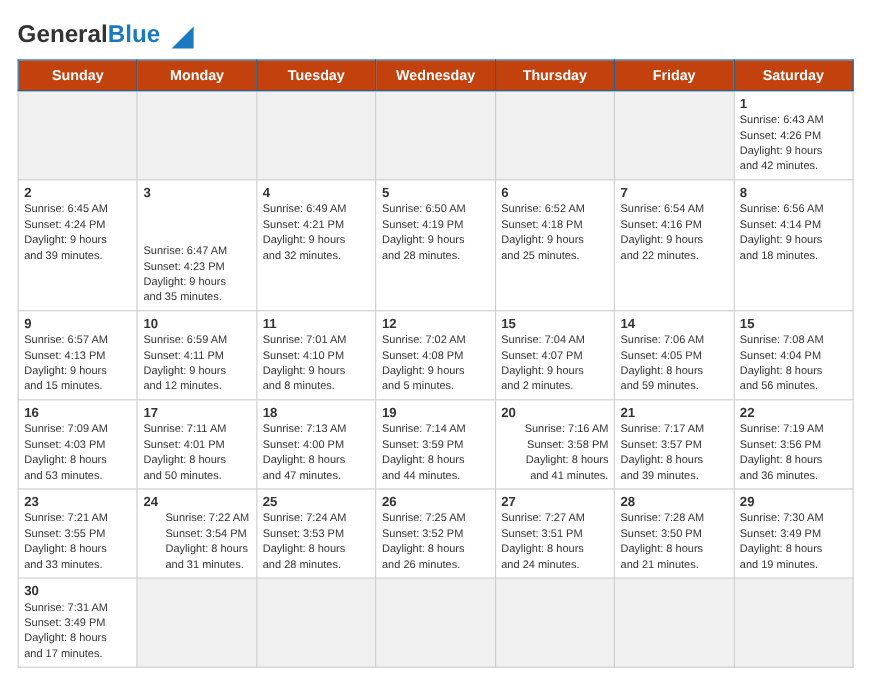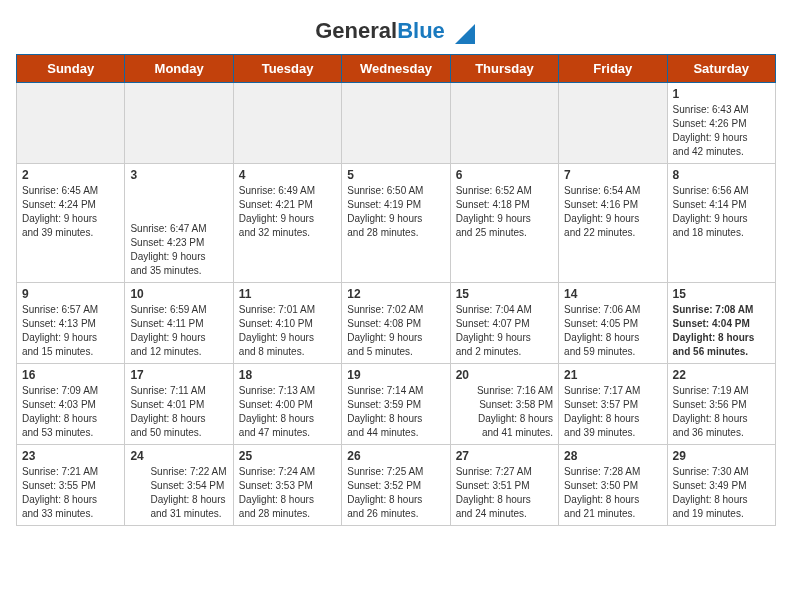--- a/index.html
+++ b/index.html
@@ -5,21 +5,21 @@
     * { box-sizing: border-box; margin: 0; padding: 0; }
     body {
       font-family: Arial, sans-serif;
       background: #fff;
       width: 792px;
       min-height: 612px;
       padding: 16px;
     }
     .header-area {
       display: flex;
-      justify-content: center;
+      justify-content: flex-start;
       align-items: flex-start;
       margin-bottom: 8px;
     }
     .logo {
       display: flex;
       flex-direction: column;
       align-items: flex-start;
     }
     .title-section {
       text-align: right;
@@ -213,21 +213,21 @@
         </td>
         <td>
           <span class="day-number">14</span>
           <div class="day-info" style="white-space: pre-line;">Sunrise: 7:06 AM
 Sunset: 4:05 PM
 Daylight: 8 hours
 and 59 minutes.</div>
         </td>
         <td>
           <span class="day-number">15</span>
-          <div class="day-info" style="white-space: pre-line; font-weight: bold;">Sunrise: 7:08 AM
+          <div class="day-info" style="white-space: pre-line;">Sunrise: 7:08 AM
 Sunset: 4:04 PM
 Daylight: 8 hours
 and 56 minutes.</div>
         </td>
       </tr>
       <tr>
         <td>
           <span class="day-number">16</span>
           <div class="day-info" style="white-space: pre-line;">Sunrise: 7:09 AM
 Sunset: 4:03 PM
@@ -320,15 +320,30 @@
 Daylight: 8 hours
 and 21 minutes.</div>
         </td>
         <td>
           <span class="day-number">29</span>
           <div class="day-info" style="white-space: pre-line;">Sunrise: 7:30 AM
 Sunset: 3:49 PM
 Daylight: 8 hours
 and 19 minutes.</div>
         </td>
+      </tr>
+      <tr>
+        <td>
+          <span class="day-number">30</span>
+          <div class="day-info" style="white-space: pre-line;">Sunrise: 7:31 AM
+Sunset: 3:49 PM
+Daylight: 8 hours
+and 17 minutes.</div>
+        </td>
+        <td class="empty"></td>
+        <td class="empty"></td>
+        <td class="empty"></td>
+        <td class="empty"></td>
+        <td class="empty"></td>
+        <td class="empty"></td>
       </tr>
     </tbody>
 </table>
 
 </body></html>

